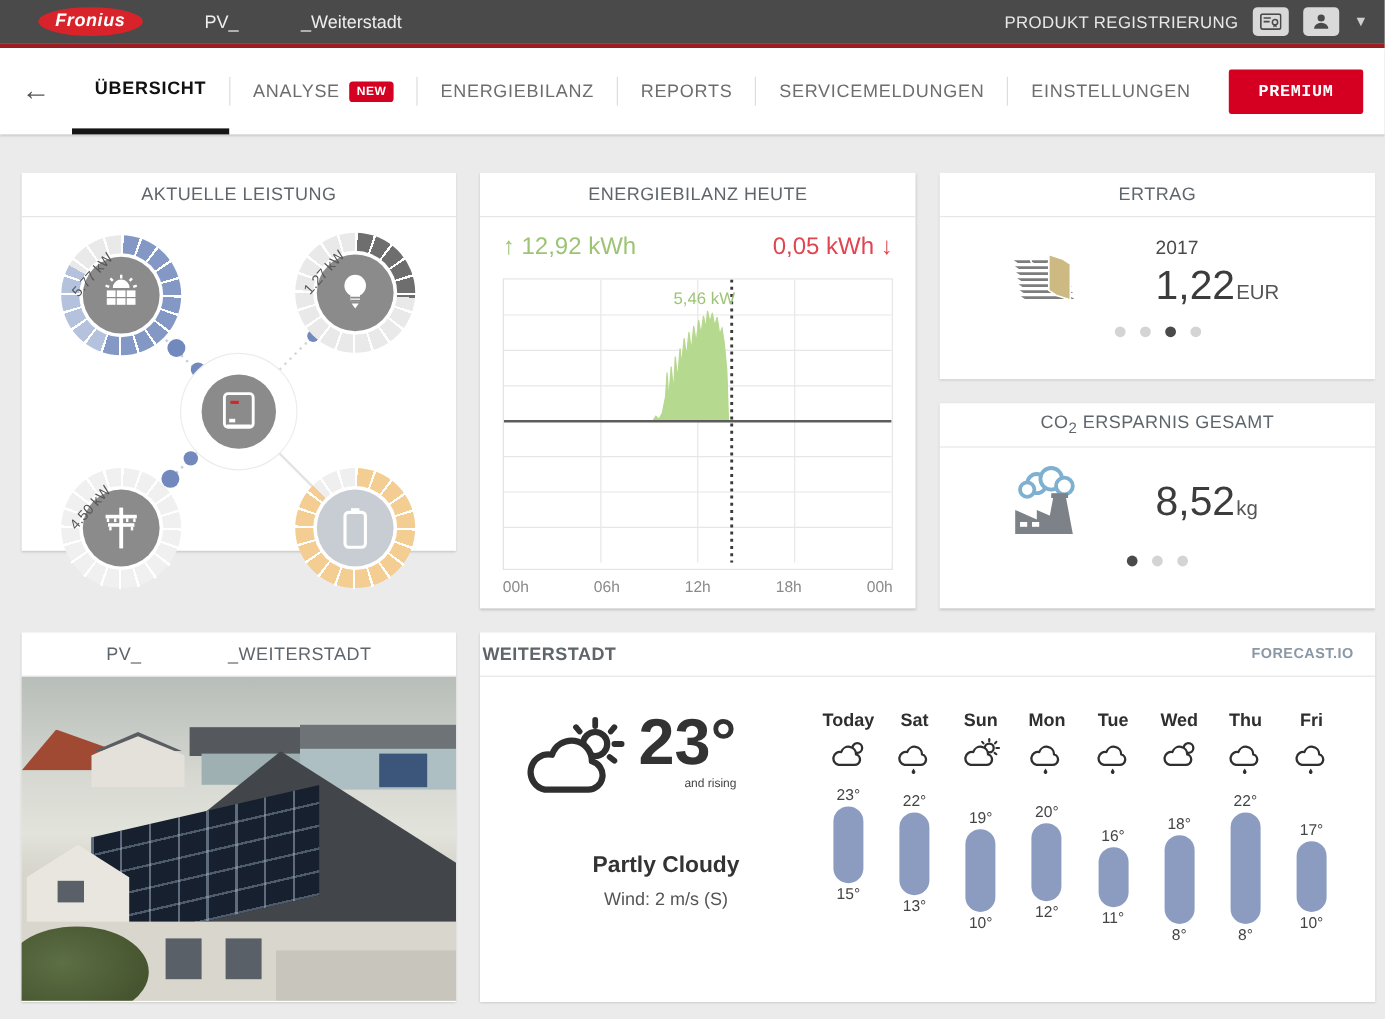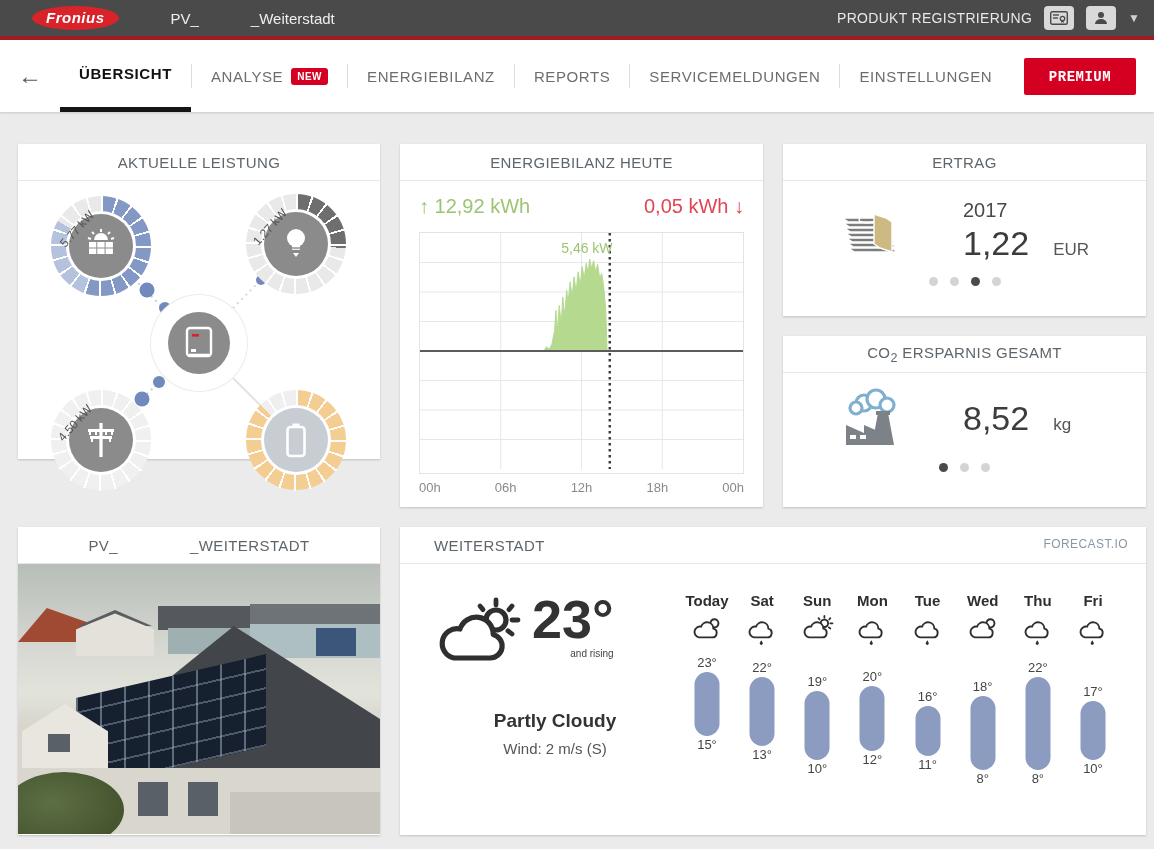--- a/index.html
+++ b/index.html
@@ -58,23 +58,23 @@
   .flow-cons { color:#e04552; }
   .chart-wrap { border:1px solid #e3e3e3; }
   .ticks { display:flex; justify-content:space-between; font-size:13px; color:#8a8a8a; padding:6px 0 0 0; }
 
   
   .yield-card { height:172px; }
   .co2-card { height:171px; }
   .stat-body { display:flex; align-items:center; padding:18px 24px 0 34px; }
   .stat-icon { width:110px; display:flex; justify-content:center; }
   .stat-text { margin-left:36px; }
-  .stat-year { font-size:20px; color:#4a4a4a; margin-bottom:2px; }
+  .stat-year { font-size:16px; color:#4a4a4a; margin-bottom:2px; }
   .stat-value { font-size:34px; color:#3c3c3c; }
-  .stat-unit { font-size:17px; color:#555; margin-left:24px; }
+  .stat-unit { font-size:17px; color:#555; margin-left:1px; }
   .dots { display:flex; justify-content:center; gap:12px; margin-top:14px; }
   .dot { width:9px; height:9px; border-radius:50%; background:#d4d4d4; cursor:pointer; }
   .dot.on { background:#4a4a4a; }
 
   
   .photo-card { height:308px; }
   .photo-head { display:flex; justify-content:center; gap:72px; }
   .photo { position:relative; width:100%; height:270px; overflow:hidden; background:linear-gradient(#b7bdb8 0%, #d7d9d2 32%, #e2e3db 48%, #d7d5cc 60%); }
   .ph { position:absolute; }
 
@@ -401,21 +401,21 @@
       <div class="ph" style="left:120px; bottom:18px; width:30px; height:34px; background:#5a6068;"></div>
       <div class="ph" style="left:170px; bottom:18px; width:30px; height:34px; background:#5a6068;"></div>
 
       <div class="ph" style="right:0; bottom:0; width:150px; height:42px; background:#c8c5bc;"></div>
 
       <div class="ph" style="left:-14px; bottom:-14px; width:120px; height:76px; background:radial-gradient(ellipse at 40% 40%, #5d6f45 0%, #46552f 70%); border-radius:50%;"></div>
     </div>
   </section>
 
   <section class="card weather-card row2" style="position:relative;">
-    <div class="card-head" style="justify-content:flex-start; padding-left:34px;">
+    <div class="card-head" style="justify-content:flex-start; padding-left:2px;font-weight:bold;">
       <span class="card-title">WEITERSTADT</span>
       <span class="wx-src">FORECAST.IO</span>
     </div>
     <div class="weather-body">
       <div class="wx-left">
         <div class="wx-now">
           <span id="wx-big-icon"><svg width="92" height="92" viewBox="0 0 46 44">
                 <circle cx="33" cy="13" r="5" fill="#fff" stroke="#2f2f2f" stroke-width="2.6"></circle>
                 <g stroke="#2f2f2f" stroke-width="2.4" stroke-linecap="round">
                   <line x1="33" y1="3" x2="33" y2="5.5"></line>

